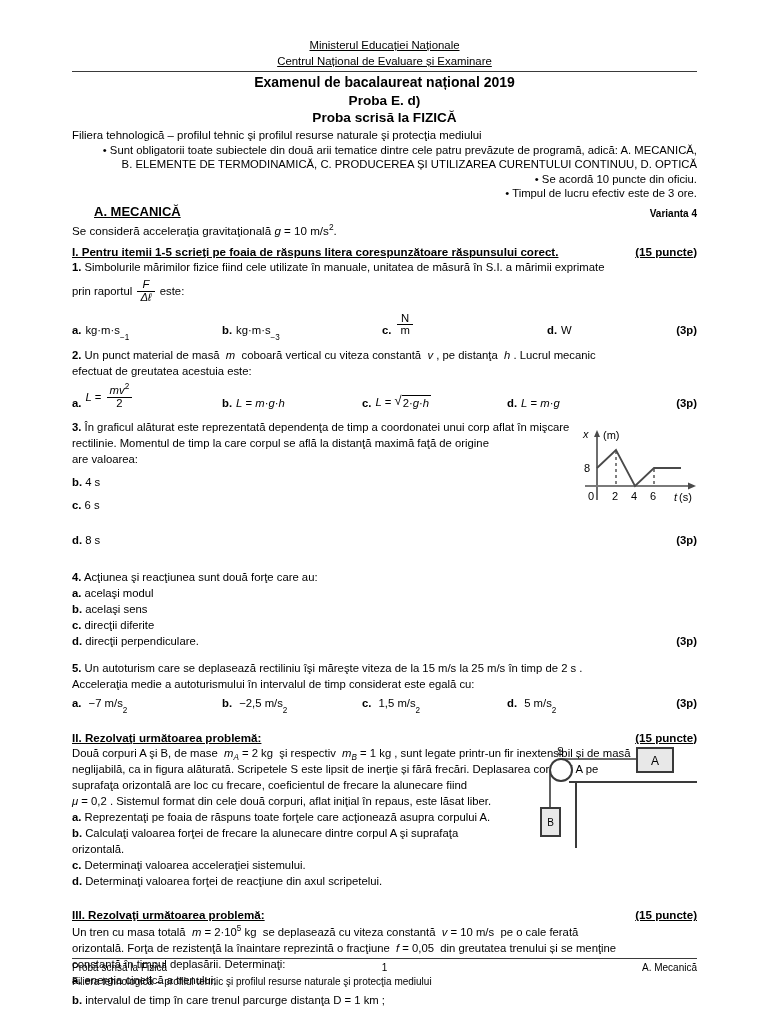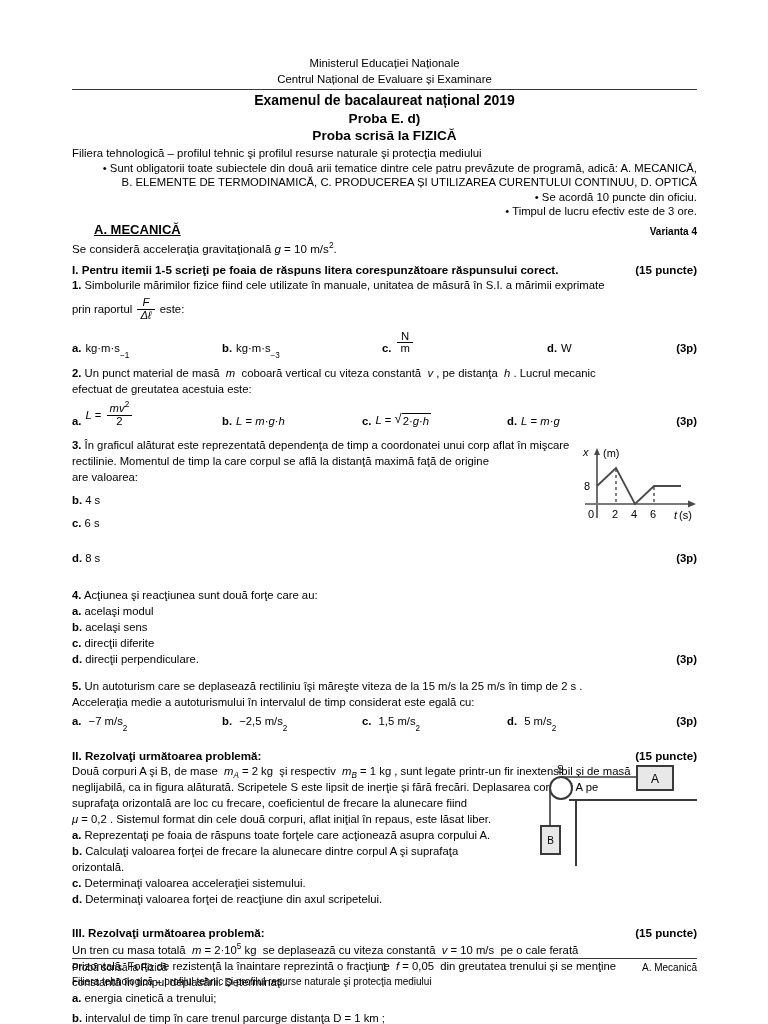--- a/index.html
+++ b/index.html
@@ -24,21 +24,21 @@
     width: 625px;
     height: 1024px;
   }
 
   
   .inst-line {
     text-align: center;
     font-size: 11.4px;
     line-height: 1.37;
   }
-  .inst-wrap { padding-top: 56px; }
+  .inst-wrap { padding-top: 38px; text-decoration: underline; }
   .hr {
     border: 0;
     border-top: 1.6px solid #3a3a3a;
     margin: 2px 0 1px 0;
   }
   .hr-bottom {
     border: 0;
     border-top: 1.3px solid #3a3a3a;
     margin: 3px 0 2px 0;
   }
@@ -80,20 +80,21 @@
     font-size: 10px;
   }
   .accel-line { margin-top: 3px; font-size: 11.6px; }
 
   .item-head {
     font-weight: bold;
     font-size: 11.6px;
     margin-top: 5px;
     display: flex;
     justify-content: space-between;
+    text-decoration: underline;
   }
   .q { margin-top: 1px; text-align: justify; }
   .q b { font-weight: bold; }
 
   .justify { text-align: justify; text-justify: inter-word; }
 
   
   .opts {
     display: flex;
     align-items: flex-end;

